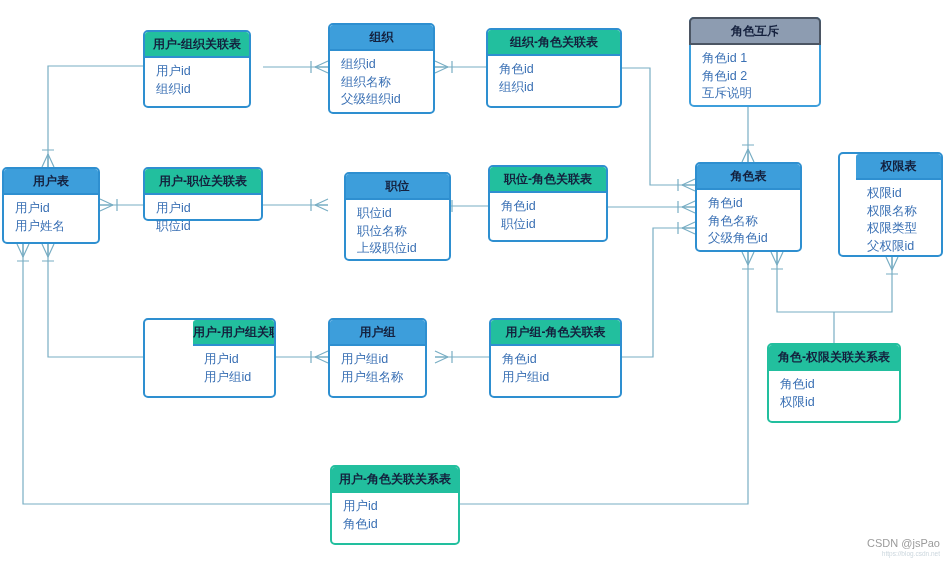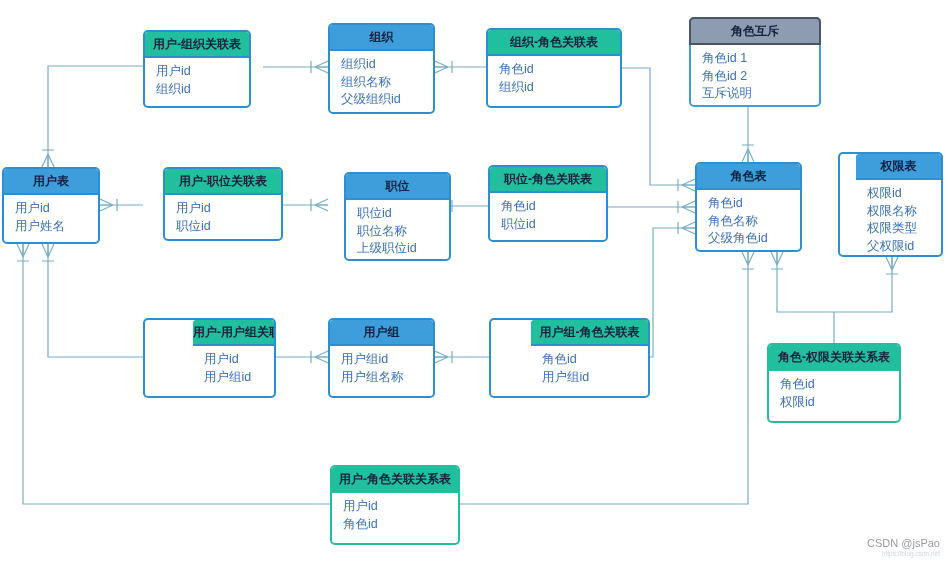--- a/index.html
+++ b/index.html
@@ -134,21 +134,21 @@
           <div class="fld">互斥说明</div>
         </div>
       </div>
       <div class="tbl t-blue" style="left: 2px; top: 167px; width: 98px; height: 77px;">
         <div class="hdr">用户表</div>
         <div class="body">
           <div class="fld">用户id</div>
           <div class="fld">用户姓名</div>
         </div>
       </div>
-      <div class="tbl t-green" style="left: 143px; top: 167px; width: 120px; height: 74px; margin-left: 20px;">
+      <div class="tbl t-green" style="left: 143px; top: 167px; width: 120px; height: 54px;">
         <div class="hdr">用户-职位关联表</div>
         <div class="body">
           <div class="fld">用户id</div>
           <div class="fld">职位id</div>
         </div>
       </div>
       <div class="tbl t-blue" style="left: 328px; top: 172px; width: 107px; height: 89px; margin-left: 16px;">
         <div class="hdr">职位</div>
         <div class="body">
           <div class="fld">职位id</div>
@@ -180,28 +180,28 @@
           <div class="fld">父权限id</div>
         </div>
       </div>
       <div class="tbl t-green" style="left: 143px; top: 318px; width: 133px; height: 80px; padding-left: 48px;">
         <div class="hdr">用户-用户组关联表</div>
         <div class="body">
           <div class="fld">用户id</div>
           <div class="fld">用户组id</div>
         </div>
       </div>
-      <div class="tbl t-blue" style="left: 328px; top: 318px; width: 107px; height: 80px;">
+      <div class="tbl t-blue" style="left: 328px; top: 318px; width: 99px; height: 80px;">
         <div class="hdr">用户组</div>
         <div class="body">
           <div class="fld">用户组id</div>
           <div class="fld">用户组名称</div>
         </div>
       </div>
-      <div class="tbl t-green" style="left: 489px; top: 318px; width: 161px; height: 80px; padding-left: 40px;">
+      <div class="tbl t-green" style="left: 489px; top: 318px; width: 133px; height: 80px;">
         <div class="hdr">用户组-角色关联表</div>
         <div class="body">
           <div class="fld">角色id</div>
           <div class="fld">用户组id</div>
         </div>
       </div>
       <div class="tbl t-greenfull" style="left: 767px; top: 343px; width: 134px; height: 80px;">
         <div class="hdr">角色-权限关联关系表</div>
         <div class="body">
           <div class="fld">角色id</div>

